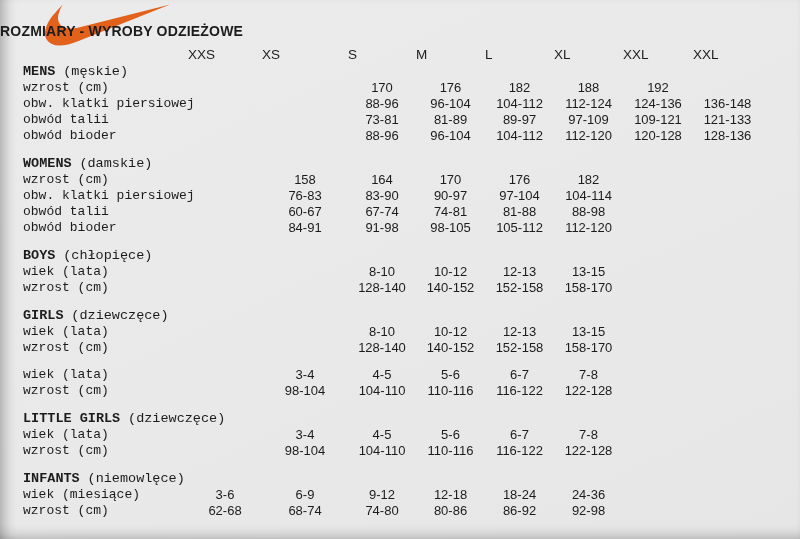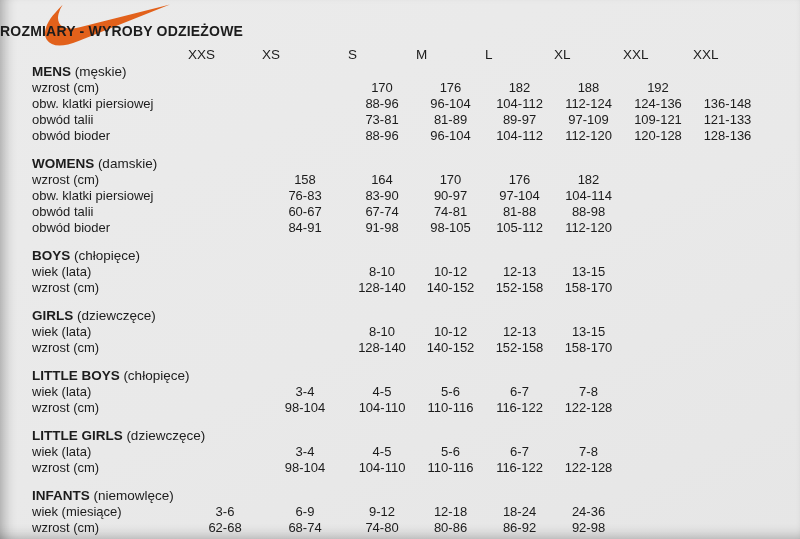--- a/index.html
+++ b/index.html
@@ -24,21 +24,21 @@
     border-collapse:collapse; table-layout:fixed;
     font-size:13px; color:#1c1c1c;
   }
   .size-table th, .size-table td {
     padding:0; height:16px; line-height:16px; white-space:nowrap; overflow:visible;
   }
   .size-table thead th {
     font-weight:normal; font-size:13.5px; text-align:left; height:17px; line-height:17px;
   }
   td.cell-value { text-align:center; }
-  td.cell-label, td.cell-section { text-align:left; padding-left:32px; }
+  td.cell-label, td.cell-section { text-align:left; padding-left:23px;font-family:Liberation Mono, monospace; }
   tr.section-header td { height:17px; line-height:17px; }
   .sec-name { font-weight:bold; font-size:13.5px; }
   .sec-suffix { font-weight:normal; font-size:13.5px; }
   tr.spacer td { height:11px; line-height:11px; font-size:1px; }
 </style>
 </head>
 <body>
 
 <div class="page">
 
@@ -223,23 +223,20 @@
           <td class="cell-value">128-140</td>
           <td class="cell-value">140-152</td>
           <td class="cell-value">152-158</td>
           <td class="cell-value">158-170</td>
           <td class="cell-value"></td>
           <td class="cell-value"></td>
         </tr>
         <tr class="spacer">
           <td colspan="9"></td>
         </tr>
-        <tr class="section-header">
-          <td class="cell-section" colspan="9"><span class="sec-name">LITTLE BOYS</span> <span class="sec-suffix">(chłopięce)</span></td>
-        </tr>
         <tr class="data-row">
           <td class="cell-label">wiek (lata)</td>
           <td class="cell-value"></td>
           <td class="cell-value">3-4</td>
           <td class="cell-value">4-5</td>
           <td class="cell-value">5-6</td>
           <td class="cell-value">6-7</td>
           <td class="cell-value">7-8</td>
           <td class="cell-value"></td>
           <td class="cell-value"></td>

